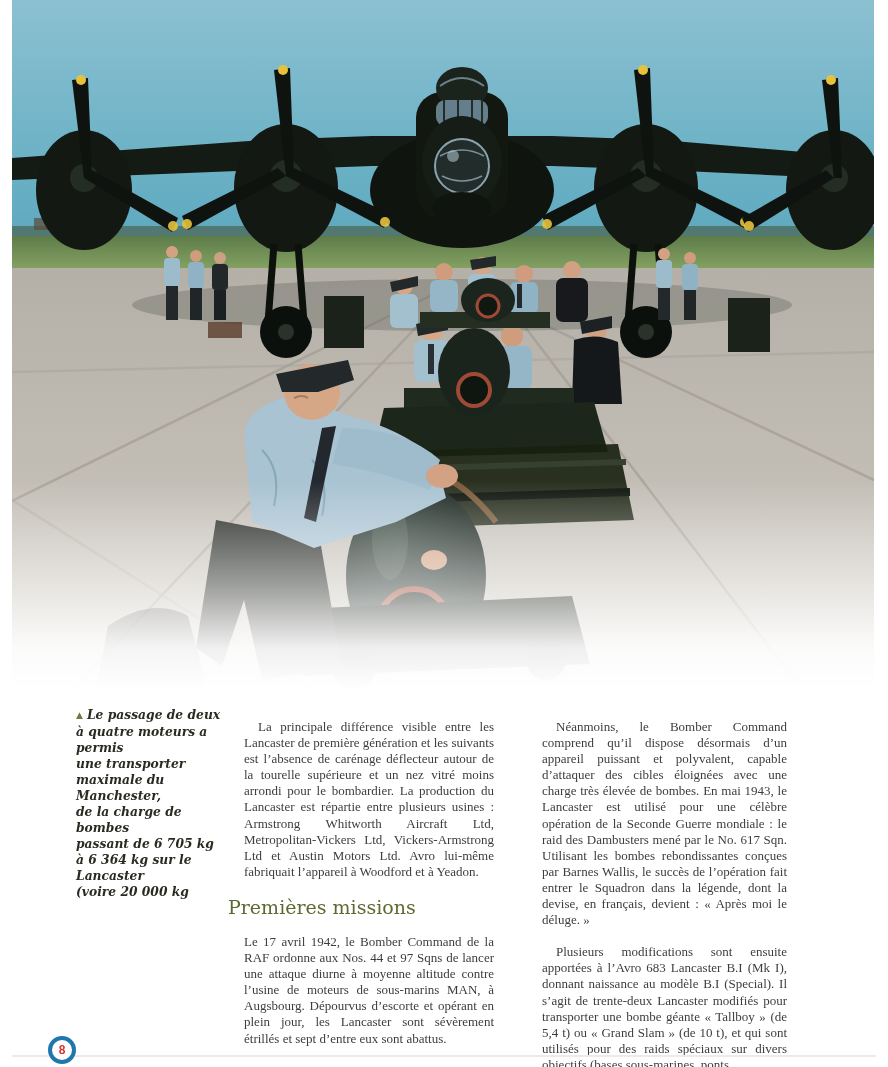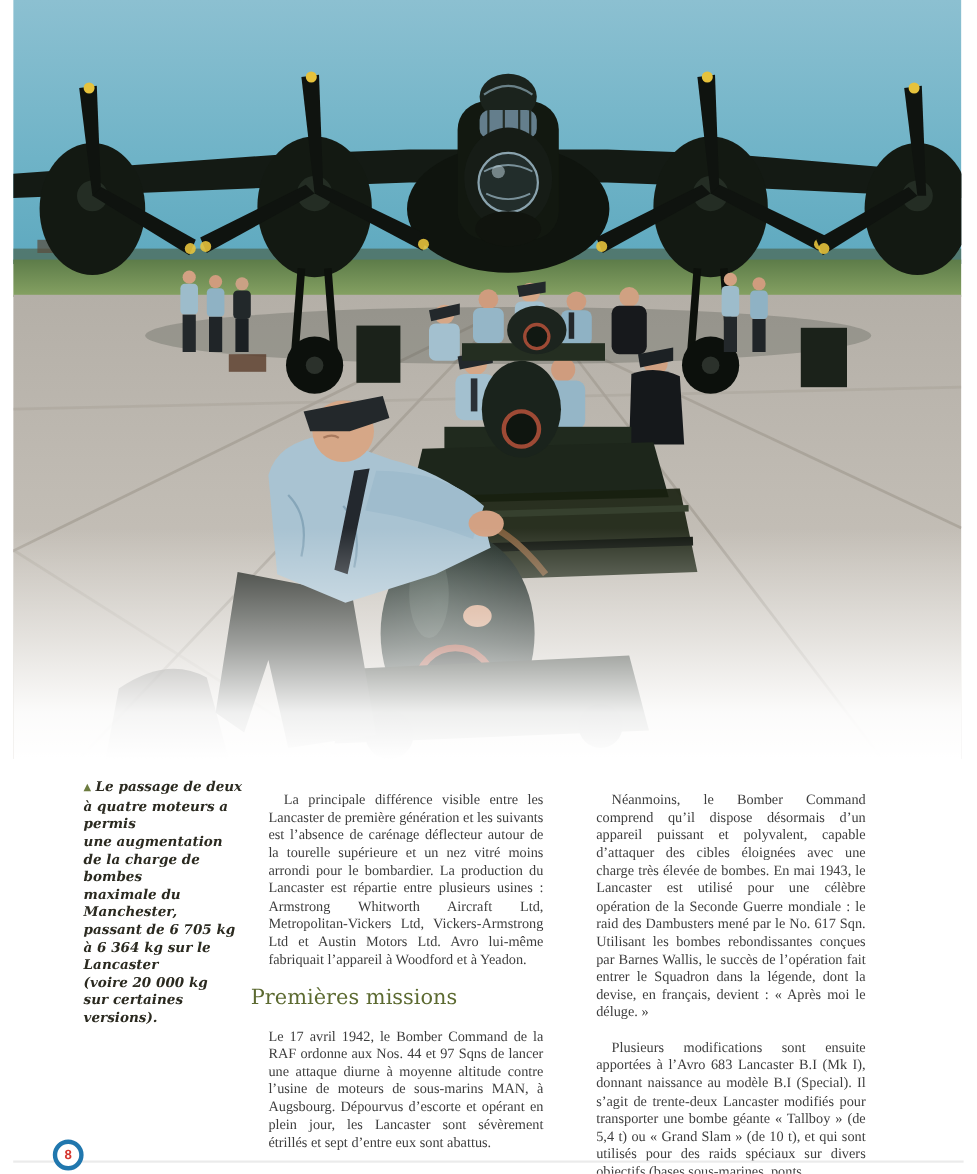--- a/index.html
+++ b/index.html
@@ -280,27 +280,26 @@
 
   <path d="M96 626 Q140 596 176 616 L196 690 L84 690 Z" fill="#2c2c28" opacity="0.55"></path>
 
   <rect x="0" y="480" width="862" height="210" fill="url(#fade)"></rect>
 </svg>
 </div>
 
 <div class="caption">
   <div><span class="marker">▲</span><span>Le passage de deux</span></div>
   <div>à quatre moteurs a permis</div>
-  <div>une augmentation</div>
+  <div>une transporter</div>
+  <div>maximale du Manchester,</div>
   <div>de la charge de bombes</div>
-  <div>maximale du Manchester,</div>
   <div>passant de 6 705 kg</div>
   <div>à 6 364 kg sur le Lancaster</div>
   <div>(voire 20 000 kg</div>
-  <div>sur certaines versions).</div>
 </div>
 
 <div class="col" id="col1">
   <p class="indent">La principale différence visible entre les Lancaster de première génération et les suivants est l’absence de carénage déflecteur autour de la tourelle supérieure et un nez vitré moins arrondi pour le bombardier. La production du Lancaster est répartie entre plusieurs usines : Armstrong Whitworth Aircraft Ltd, Metropolitan-Vickers Ltd, Vickers-Armstrong Ltd et Austin Motors Ltd. Avro lui-même fabriquait l’appareil à Woodford et à Yeadon.</p>
   <h2 class="section">Premières missions</h2>
   <p>Le 17 avril 1942, le Bomber Command de la RAF ordonne aux Nos. 44 et 97 Sqns de lancer une attaque diurne à moyenne altitude contre l’usine de moteurs de sous-marins MAN, à Augsbourg. Dépourvus d’escorte et opérant en plein jour, les Lancaster sont sévèrement étrillés et sept d’entre eux sont abattus.</p>
 </div>
 
 <div class="col" id="col2">
   <p class="indent">Néanmoins, le Bomber Command comprend qu’il dispose désormais d’un appareil puissant et polyvalent, capable d’attaquer des cibles éloignées avec une charge très élevée de bombes. En mai 1943, le Lancaster est utilisé pour une célèbre opération de la Seconde Guerre mondiale : le raid des Dambusters mené par le No. 617 Sqn. Utilisant les bombes rebondissantes conçues par Barnes Wallis, le succès de l’opération fait entrer le Squadron dans la légende, dont la devise, en français, devient : « Après moi le déluge. »</p>

